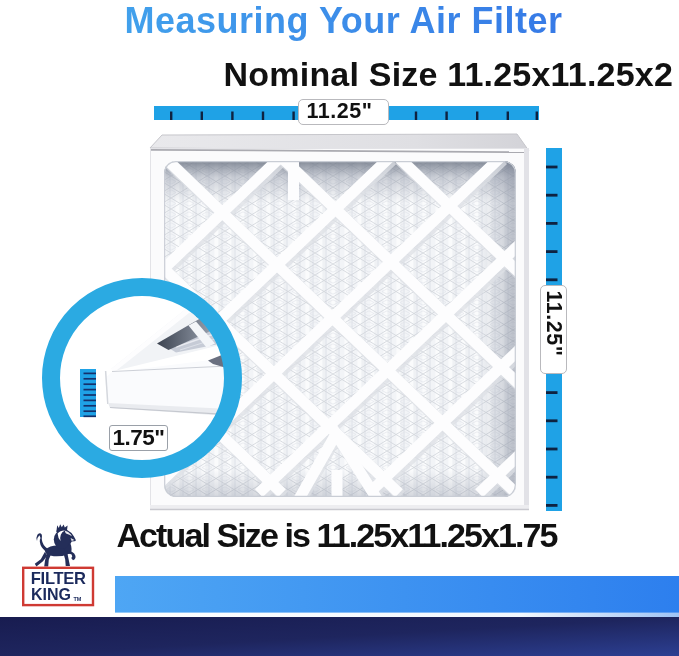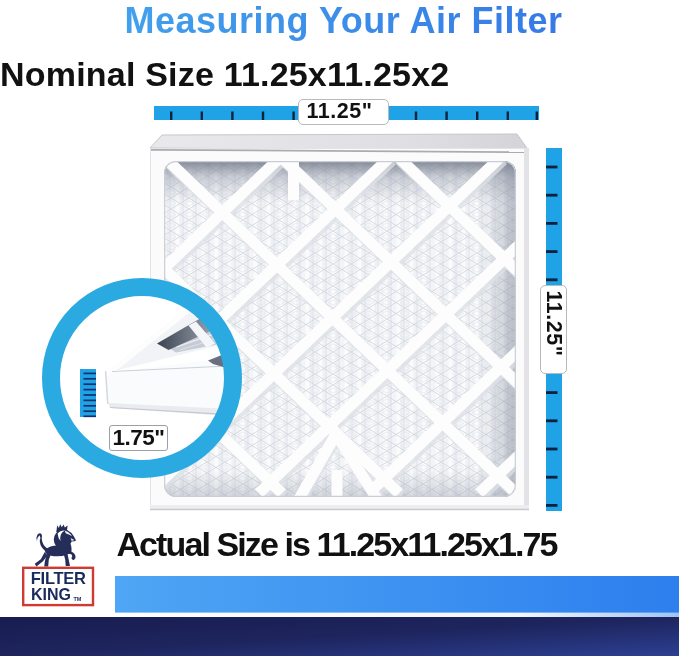--- a/index.html
+++ b/index.html
@@ -226,24 +226,24 @@
 
 <rect x="115" y="576" width="564" height="37" fill="url(#bluebar)"></rect>
 
 <rect x="115" y="612.6" width="564" height="4.4" fill="url(#gapstrip)"></rect>
 
 <rect x="0" y="617" width="679" height="39" fill="url(#navybar)"></rect>
 </svg>
 
 <div class="abs" style="left:4px;top:0px;width:679px;text-align:center;font-size:36px;font-weight:bold;letter-spacing:0.5px;background:linear-gradient(90deg,#42a2ec 15%,#3678e6 85%);-webkit-background-clip:text;background-clip:text;color:transparent;">Measuring Your Air Filter</div>
 
-<div class="abs" style="left:0;top:55px;width:673px;text-align:left;font-size:34px;font-weight:bold;color:#111;letter-spacing:0.2px;">Nominal Size 11.25x11.25x2</div>
+<div class="abs" style="left:0;top:55px;width:673px;text-align:right;font-size:34px;font-weight:bold;color:#111;letter-spacing:0.2px;">Nominal Size 11.25x11.25x2</div>
 
 <div class="abs" style="left:298px;top:99px;width:91px;height:26px;background:#fff;border:1px solid #b9b9bd;border-radius:5px;box-sizing:border-box;text-align:center;line-height:23px;font-size:21.5px;font-weight:bold;color:#111;letter-spacing:0.5px;padding-right:8px;">11.25"</div>
 
 <div class="abs" style="left:540px;top:285px;width:27px;height:89px;background:#fff;border:1px solid #b9b9bd;border-radius:5px;box-sizing:border-box;"></div>
 <div class="abs" style="left:540px;top:285px;width:89px;height:27px;transform:rotate(90deg) translateY(-27px) translateX(-6px);transform-origin:0 0;text-align:center;line-height:27px;font-size:21.5px;font-weight:bold;color:#111;letter-spacing:0.5px;">11.25"</div>
 
 <div class="abs" style="left:109px;top:425px;width:59px;height:26px;background:#fff;border:1px solid #9aa0a8;border-radius:3px;box-sizing:border-box;text-align:center;line-height:24.5px;font-size:22.5px;font-weight:bold;color:#111;letter-spacing:-0.5px;">1.75"</div>
 
-<div class="abs" style="left:0;top:516px;width:673px;text-align:center;font-size:34px;font-weight:bold;color:#111;letter-spacing:-1.9px;margin-top:9px;">Actual Size is 11.25x11.25x1.75</div>
+<div class="abs" style="left:0;top:516px;width:673px;text-align:center;font-size:34px;font-weight:bold;color:#111;letter-spacing:-1.9px;">Actual Size is 11.25x11.25x1.75</div>
 
 </div>
 
 </body></html>

